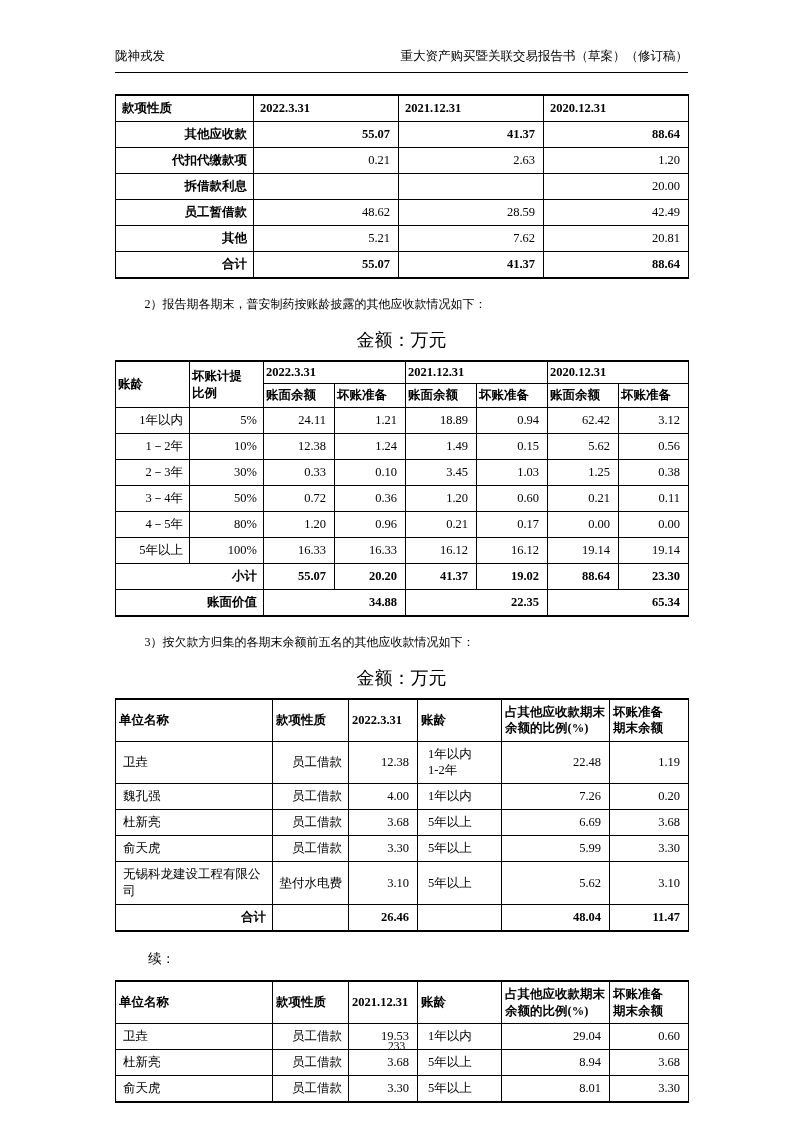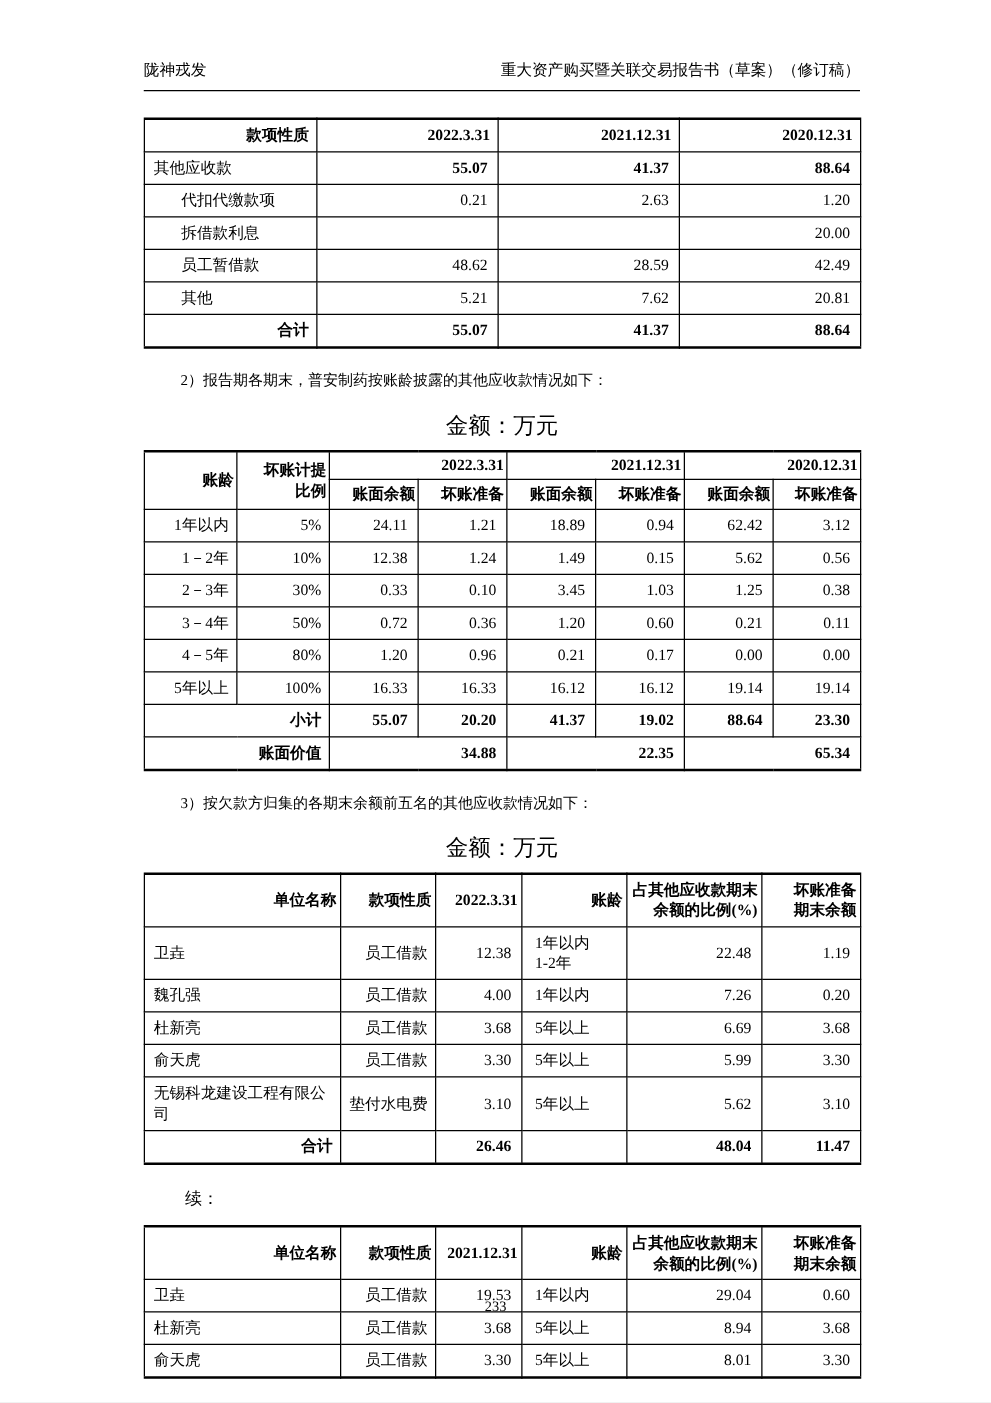--- a/index.html
+++ b/index.html
@@ -22,22 +22,22 @@
     border-bottom: 1.5px solid #000;
   }
 
   
   table { border-collapse: collapse; width: 573px; table-layout: fixed;
           border-top: 2.5px solid #000; border-bottom: 2.5px solid #000;
           font-size: 12.5px; }
   td, th { border: 1px solid #000; padding: 4px 6px; vertical-align: middle;
            font-weight: normal; overflow: hidden; }
   thead tr:last-child th { border-bottom: 1.5px solid #000; }
-  th { font-weight: bold; text-align: right; }
-  td.lbl  { text-align: left; padding-left: 7px; }
+  th { font-weight: bold; text-align: left; }
+  td.lbl  { text-align: right; padding-left: 7px; font-weight: bold; }
   td.ind  { padding-left: 29px; }
   td.num  { text-align: right; padding-right: 8px;
             font-family: "Liberation Serif", "DejaVu Serif", serif; }
   td.ctr  { text-align: right; }
   td.name { text-align: left; padding-left: 7px; }
   td.age  { text-align: left; padding-left: 10px; white-space: pre-line; line-height: 1.35; }
   .b      { font-weight: bold; }
   .pre    { white-space: pre-line; line-height: 1.3; }
 
   .t1 td, .t1 th { height: 24px; }

